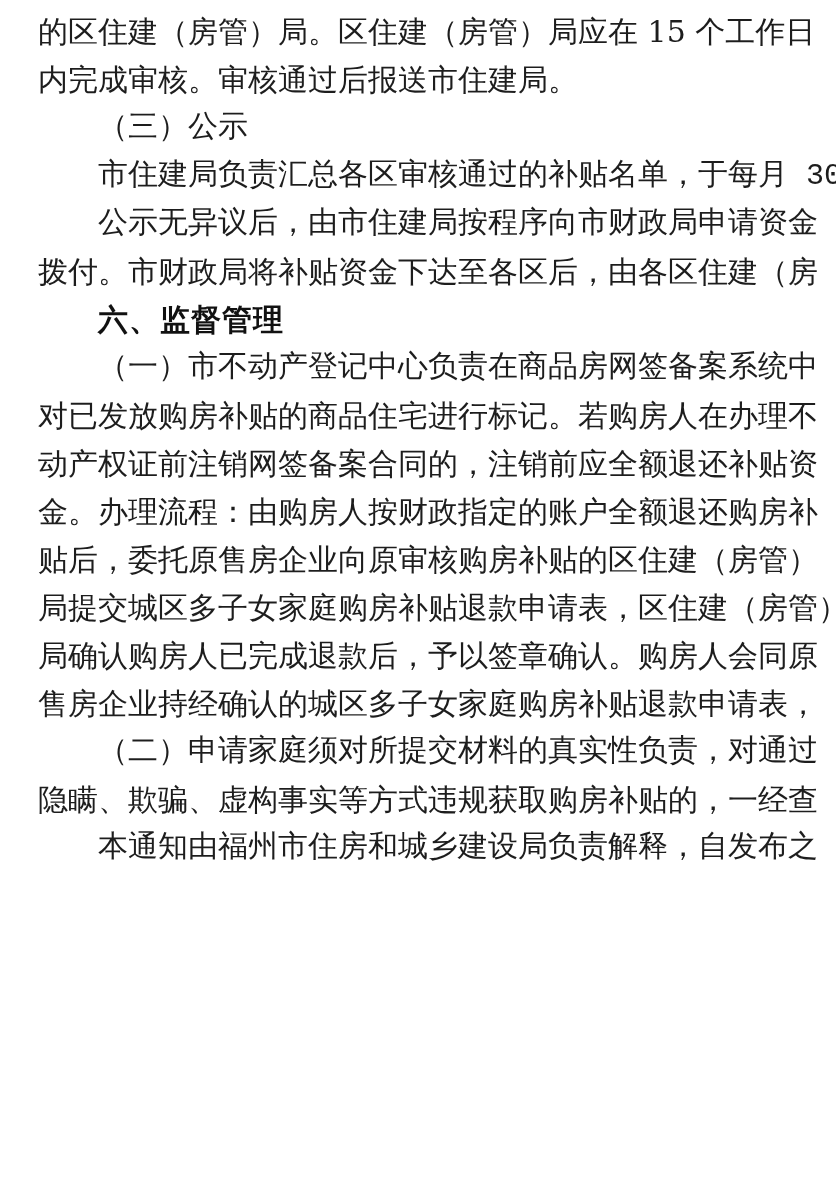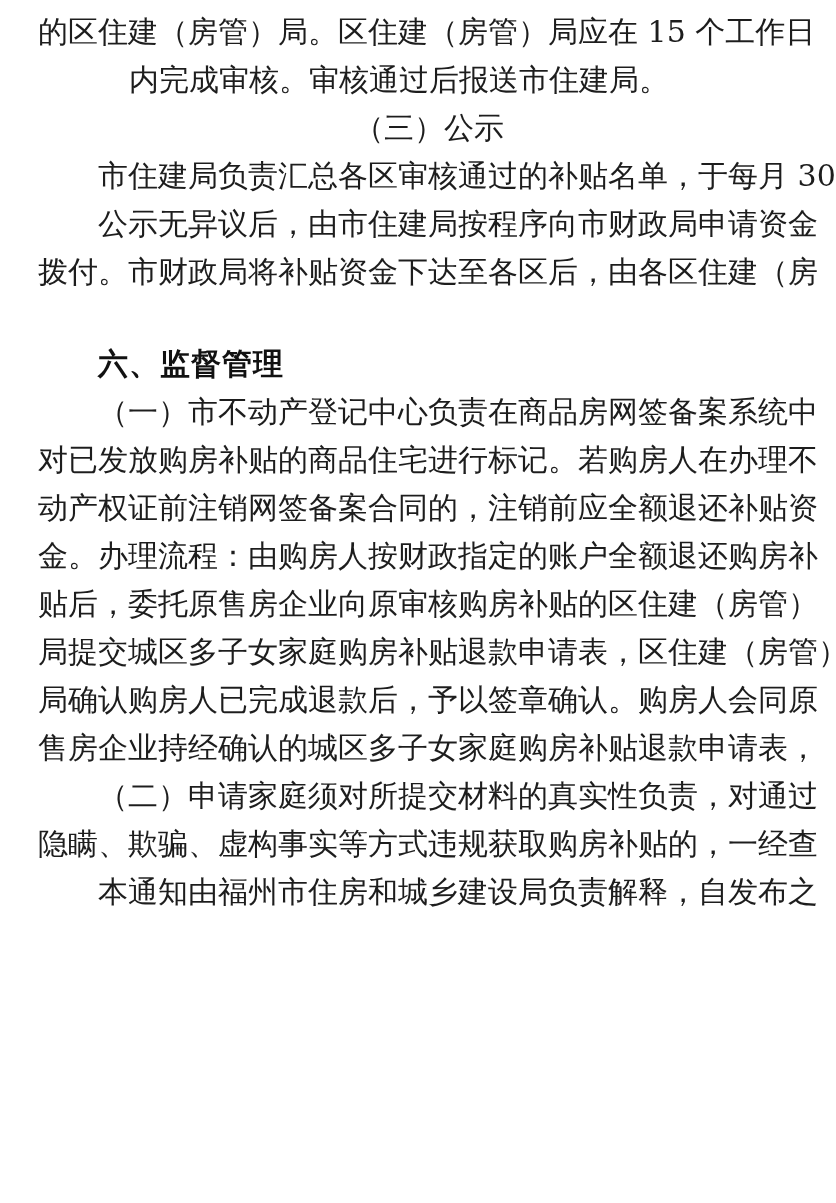--- a/index.html
+++ b/index.html
@@ -50,40 +50,40 @@
     display: flex;
     justify-content: space-between;
   }
   .line.just > span {
     display: inline-block;
   }
 
   
   .line.flush {
     display: block;
-    text-align: center;
+    text-align: left;
   }
 
   
   .indent {
     padding-left: 60px;
+    font-family: Liberation Mono, monospace;
   }
 
   
   .heading {
     height: 48px;
     line-height: 48px;
     font-size: 30px;
     font-weight: 700;
     padding-left: 60px;
     white-space: pre;
     font-family: "Liberation Sans", "DejaVu Sans", sans-serif;
     letter-spacing: 1px;
     color: #111111;
-    margin-top: 44px;
   }
 </style>
 </head>
 <body>
 
 <div id="page">
   <div id="doc-body">
 
   <div class="line just"><span>的</span><span>区</span><span>住</span><span>建</span><span>（</span><span>房</span><span>管</span><span>）</span><span>局</span><span>。</span><span>区</span><span>住</span><span>建</span><span>（</span><span>房</span><span>管</span><span>）</span><span>局</span><span>应</span><span>在</span><span> </span><span>1</span><span>5</span><span> </span><span>个</span><span>工</span><span>作</span><span>日</span></div>
       <div class="line flush">内完成审核。审核通过后报送市住建局。</div>

